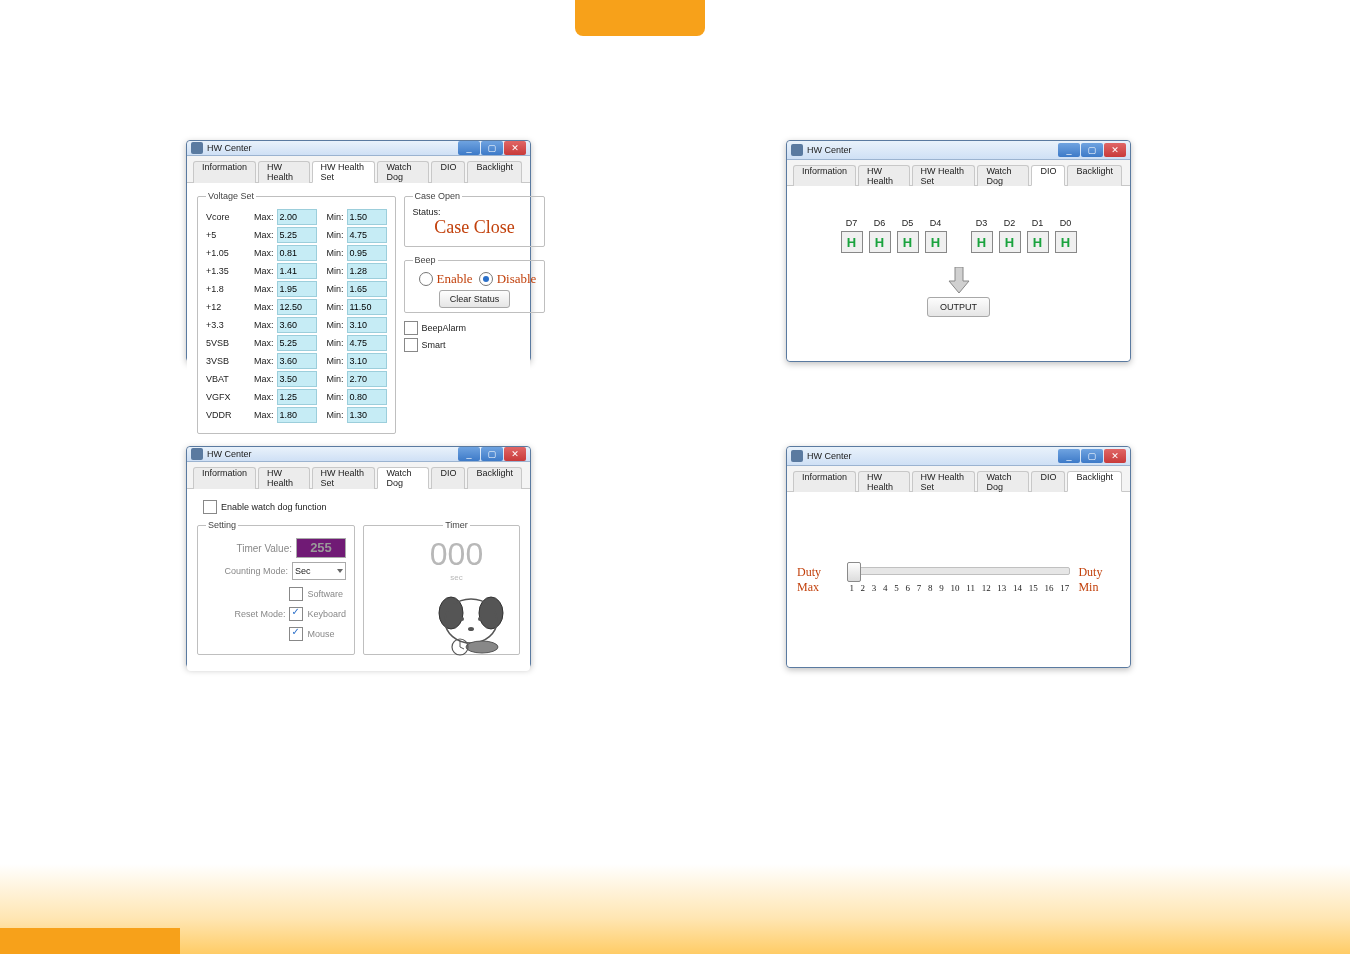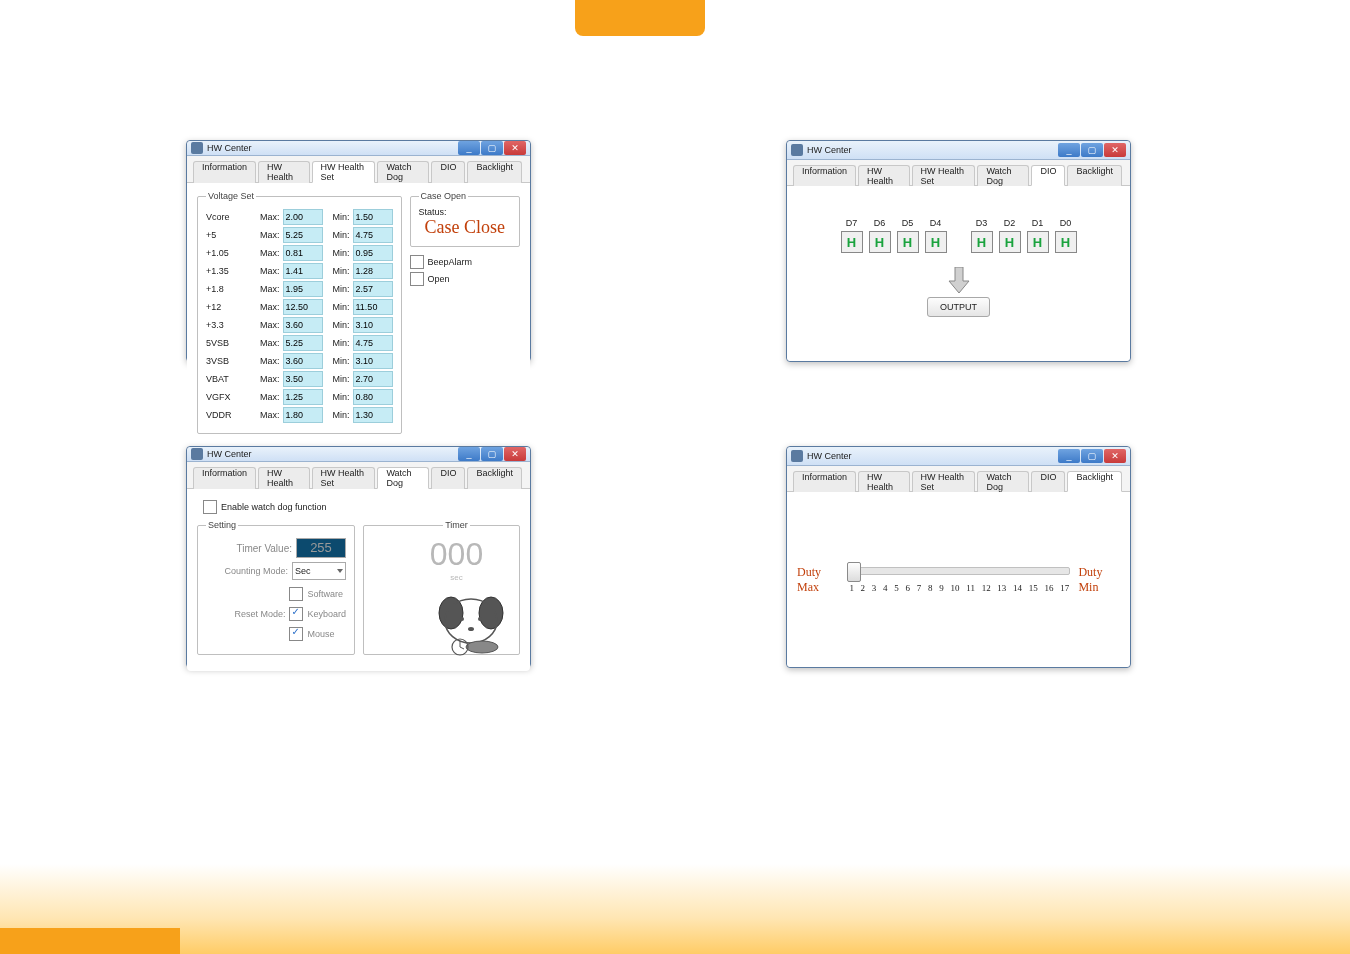--- a/index.html
+++ b/index.html
@@ -128,21 +128,21 @@
     padding: 6px 8px 8px 8px;
     margin: 0 0 8px 0;
   }
   fieldset legend {
     font-size: 9px;
     padding: 0 2px;
     color: #444;
   }
   .row { display: flex; align-items: center; margin: 2px 0; }
   .lbl-rail { width: 44px; font-size: 9px; color: #222; }
-  .lbl-max, .lbl-min { font-size: 9px; color: #222; margin-left: 10px; }
+  .lbl-max, .lbl-min { font-size: 9px; color: #222; margin-left: 4px; }
   .valbox {
     width: 34px;
     height: 14px;
     line-height: 14px;
     padding: 0 2px;
     font-size: 9px;
     background: #c6ecf5;
     border: 1px solid #9ccedb;
     margin-left: 3px;
     text-align: left;
@@ -224,22 +224,22 @@
     position:absolute; right: 14px; bottom: 10px; width: 90px; height: 70px;
   }
   .select {
     border:1px solid #aaa; background:#fff; width:48px; height:16px;
     font-size:9px; padding:0 2px; display:inline-flex; align-items:center; justify-content:space-between;
   }
   .select .caret {
     width:0;height:0;border-left:3px solid transparent;border-right:3px solid transparent;border-top:4px solid #666;
   }
   .timerval-box {
-    border:1px solid #aaa; background:#0c4a6e; width:48px; height:18px;
-    font-size:13px; text-align:center; line-height:18px; color:#999;
+    border:1px solid #aaa; background:#701a75; width:48px; height:18px;
+    font-size:13px; text-align:center; line-height:18px; color:#999;font-weight:bold;
   }
 
   
   .slider-track {
     position: relative;
     height: 6px;
     background: #e6e6e6;
     border: 1px solid #c0c0c0;
     border-radius: 2px;
     width: 220px;
@@ -310,21 +310,21 @@
               <span class="lbl-max">Max:</span>
               <span class="valbox">1.41</span>
               <span class="lbl-min" style="margin-left:10px;">Min:</span>
               <span class="valbox">1.28</span>
             </div>
             <div class="row">
               <span class="lbl-rail">+1.8</span>
               <span class="lbl-max">Max:</span>
               <span class="valbox">1.95</span>
               <span class="lbl-min" style="margin-left:10px;">Min:</span>
-              <span class="valbox">2.57</span>
+              <span class="valbox">1.65</span>
             </div>
             <div class="row">
               <span class="lbl-rail">+12</span>
               <span class="lbl-max">Max:</span>
               <span class="valbox">12.50</span>
               <span class="lbl-min" style="margin-left:10px;">Min:</span>
               <span class="valbox">11.50</span>
             </div>
             <div class="row">
               <span class="lbl-rail">+3.3</span>
@@ -370,27 +370,39 @@
             </div>
           </div>
       </fieldset>
 
       <div style="flex:1; margin-left:8px;">
         <fieldset>
           <legend>Case Open</legend>
           <div style="font-size:9px;">Status:</div>
           <div class="big-text" style="font-size:18px; text-align:center;">Case Close</div>
         </fieldset>
+        <fieldset>
+          <legend>Beep</legend>
+          <div class="radio-row">
+            <div class="radio"></div>
+            <span class="big-text" style="font-size:13px;">Enable</span>
+            <div class="radio checked"></div>
+            <span class="big-text" style="font-size:13px;">Disable</span>
+          </div>
+          <div style="text-align:center; margin-top:6px;">
+            <span class="btn">Clear Status</span>
+          </div>
+        </fieldset>
         <div class="checkbox-row">
           <div class="checkbox-box"></div>
           <span>BeepAlarm</span>
         </div>
         <div class="checkbox-row">
           <div class="checkbox-box"></div>
-          <span>Open</span>
+          <span>Smart</span>
         </div>
       </div>
     </div>
   </div>
 </div>
 
 <div id="win-dio" class="window">
   <div class="titlebar">
     <div class="icon"></div>
     <span class="title">HW Center</span>

